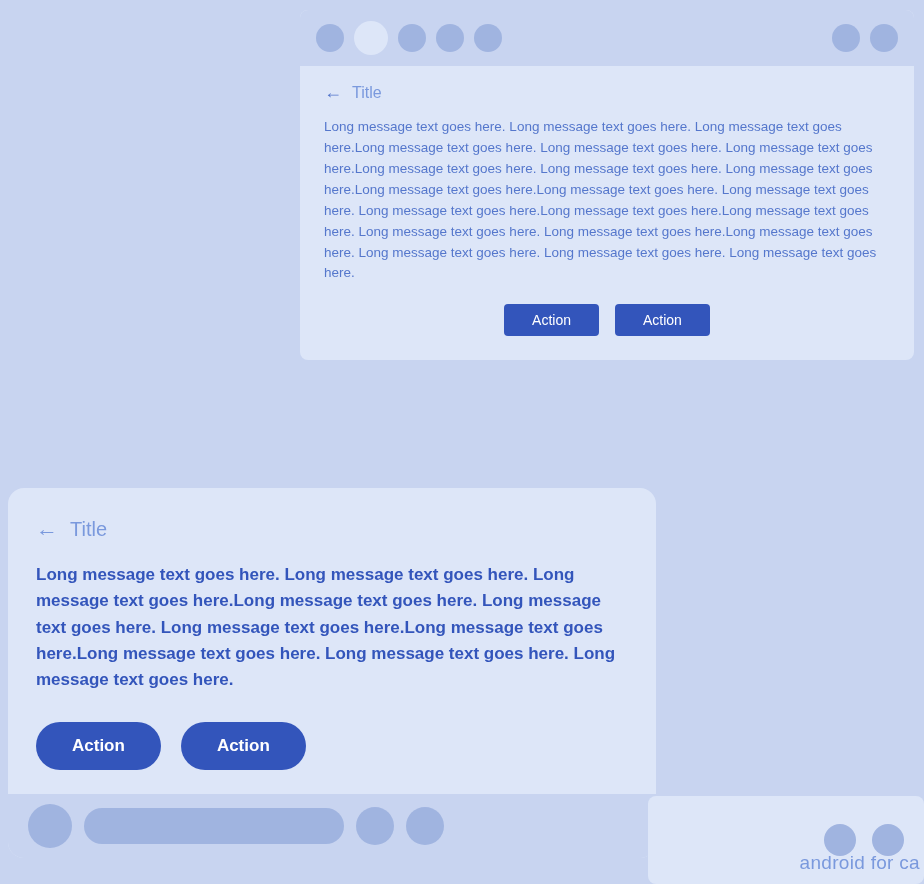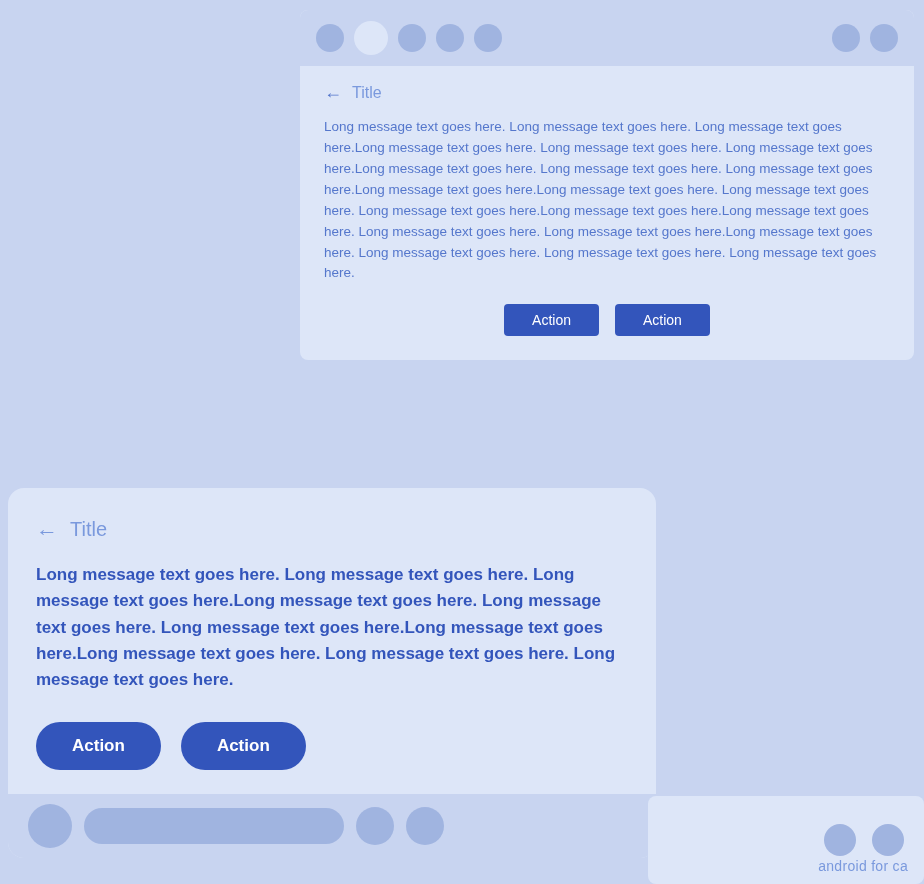--- a/index.html
+++ b/index.html
@@ -182,23 +182,23 @@
       align-items: center;
       justify-content: flex-end;
       padding: 0 20px;
       gap: 16px;
     }
 
     
     .watermark {
       position: absolute;
       bottom: 10px;
-      right: 16px;
-      color: #7a99dd;
-      font-size: 14px;
+      right: 4px;
+      color: #7a99dd;
+      font-size: 19px;
       font-weight: 500;
       letter-spacing: 0.3px;
     }
   </style>
 </head>
 <body>
 
 <div class="desktop-card">
 
   <div class="desktop-topbar">

